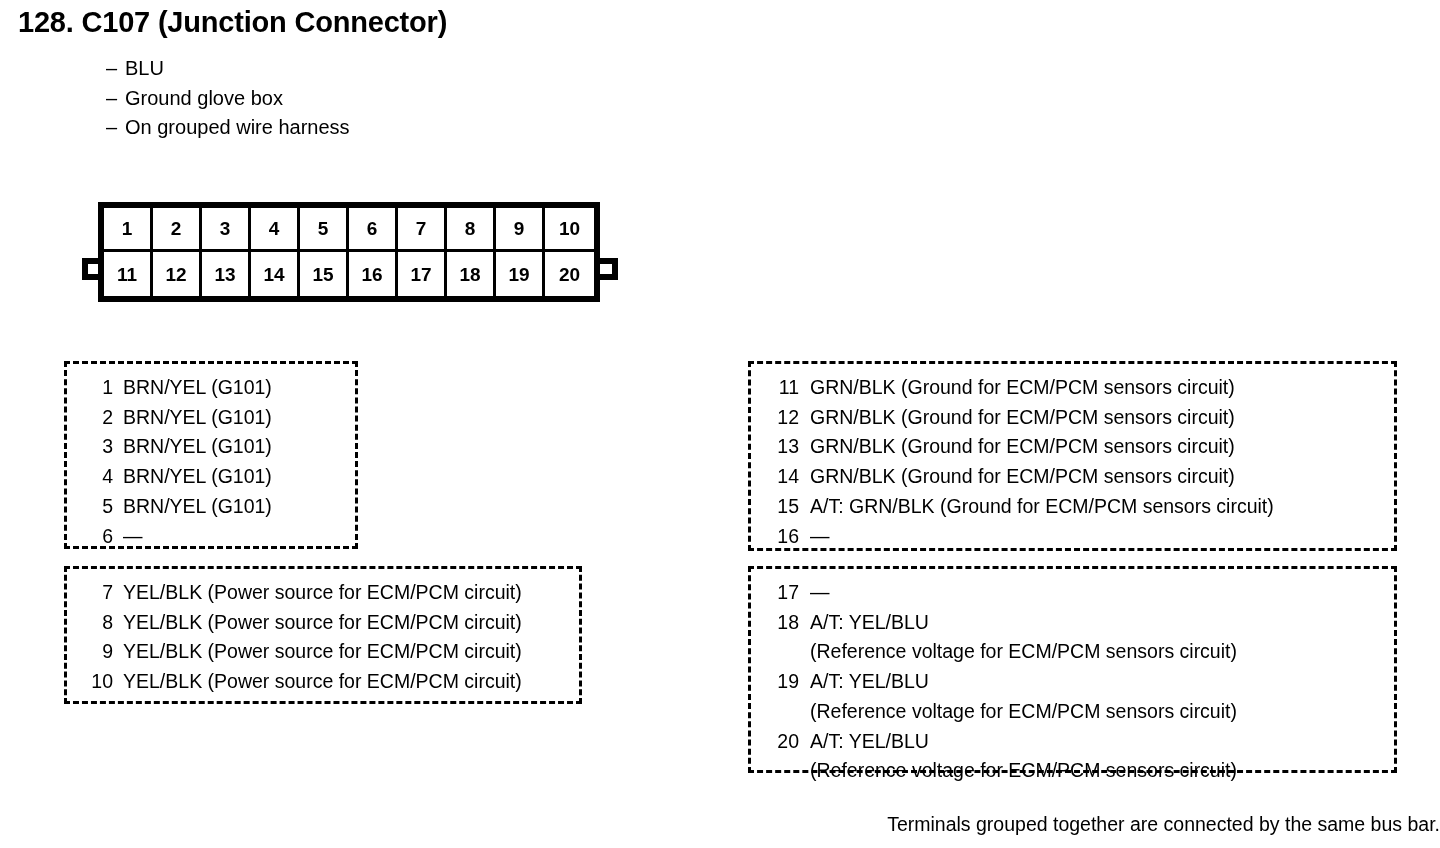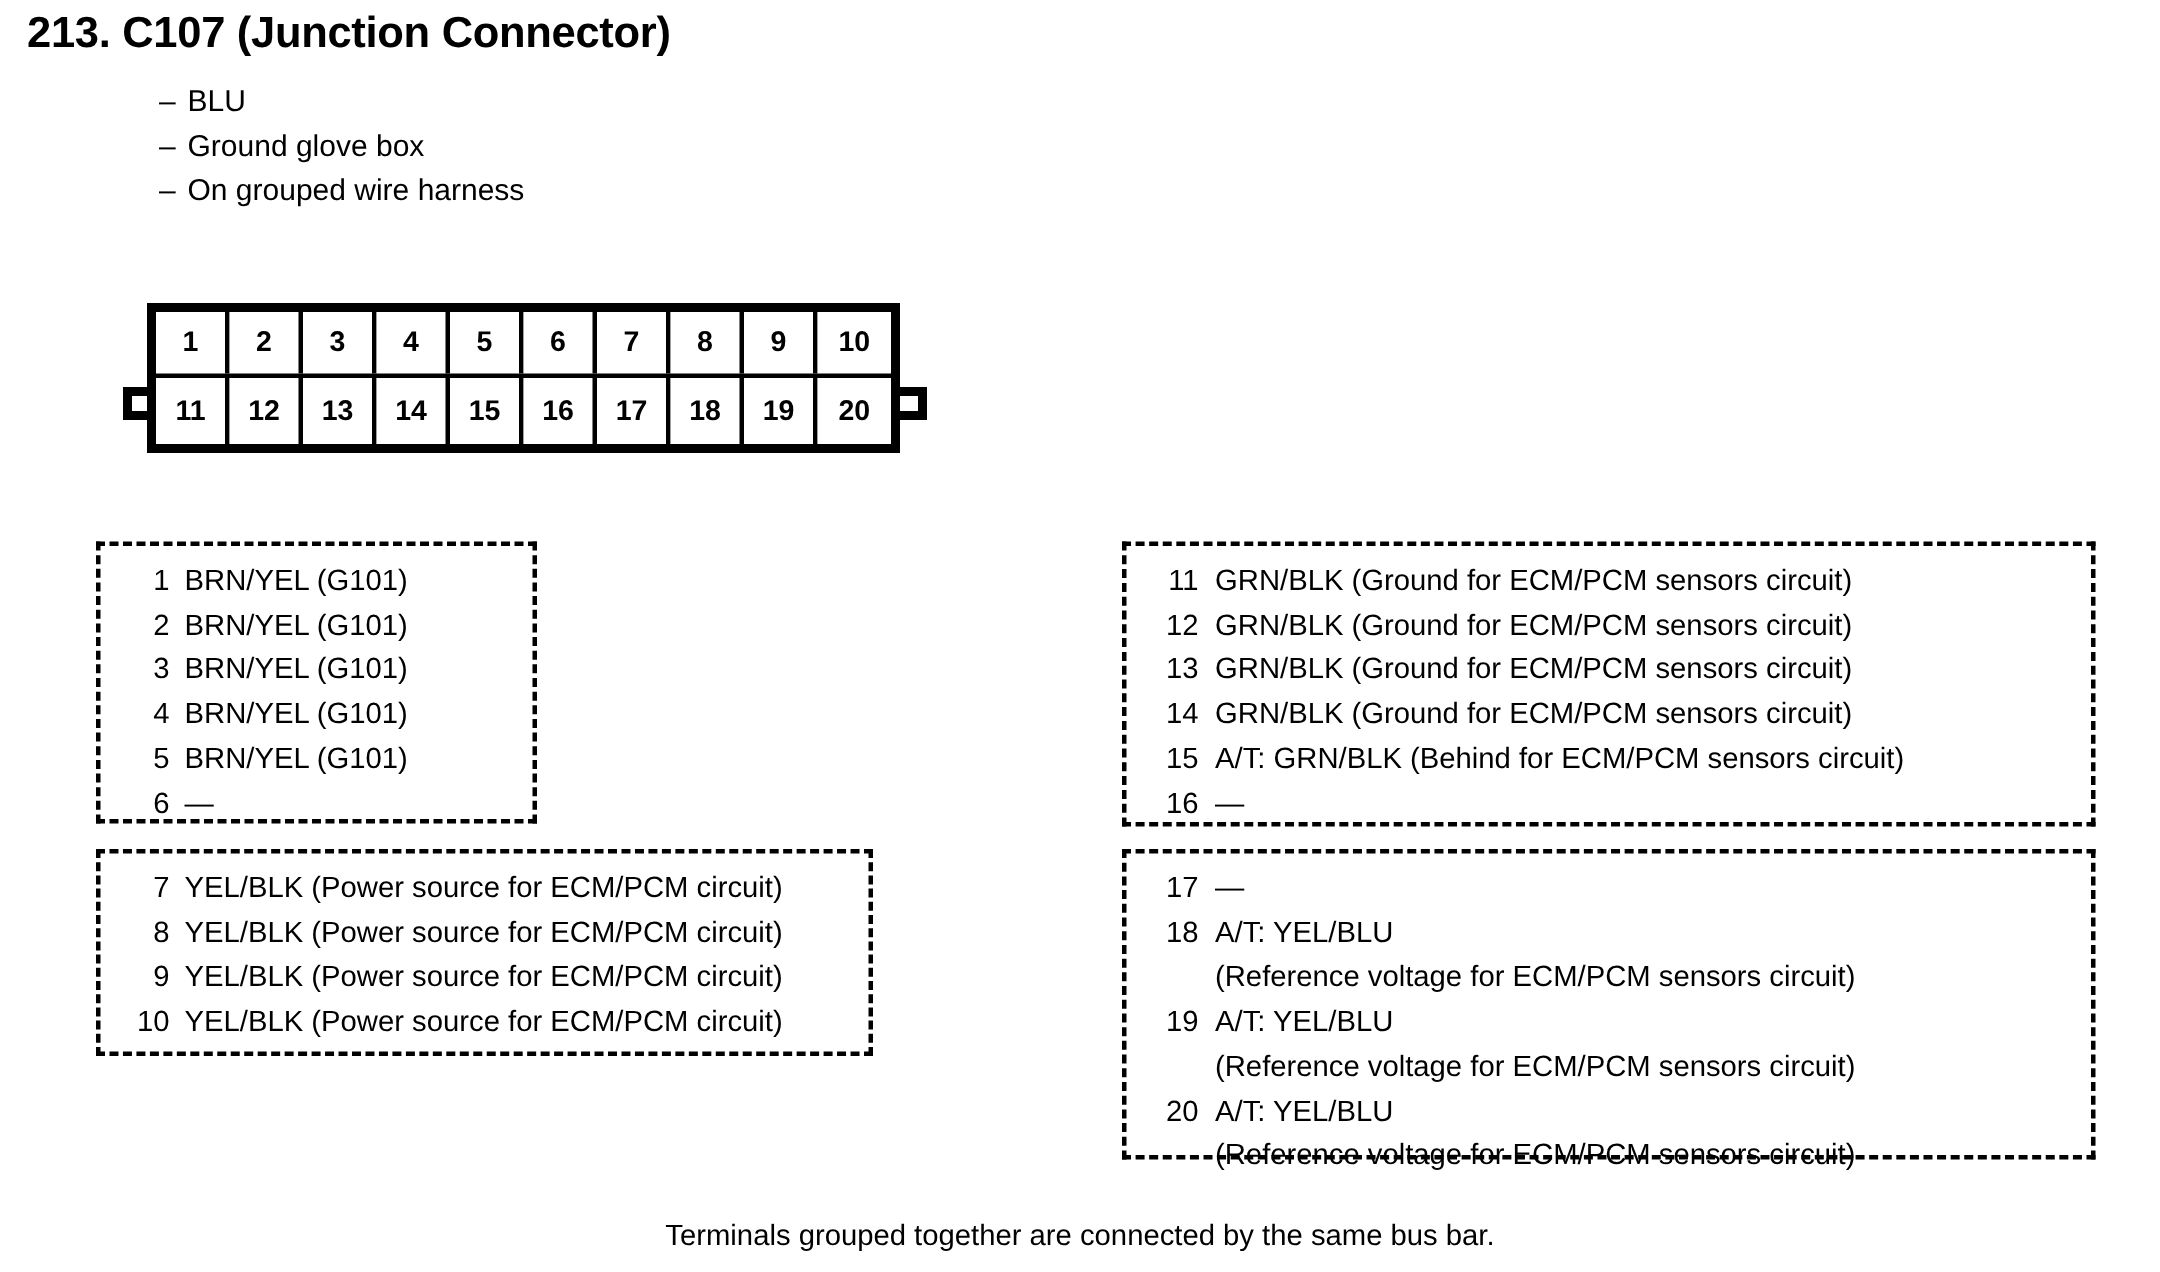--- a/index.html
+++ b/index.html
@@ -117,29 +117,29 @@
     font-size: 19.5px;
   }
   .pin-line.continuation .pin-num { visibility: hidden; }
 
   
   #footer-caption {
     position: absolute;
     left: 0;
     top: 813px;
     width: 1440px;
-    text-align: center;
+    text-align: right;
     font-size: 19.5px;
     white-space: nowrap;
   }
 </style>
 </head>
 <body>
 
-<div id="page-title">213. C107 (Junction Connector)</div>
+<div id="page-title">128. C107 (Junction Connector)</div>
 
 <div id="notes-list">
     <div class="note-row">
       <span class="note-dash">–</span>
       <span>BLU</span>
     </div>
     <div class="note-row">
       <span class="note-dash">–</span>
       <span>Ground glove box</span>
     </div>
@@ -239,21 +239,21 @@
       <div class="pin-line">
         <span class="pin-num" style="width: 28px; margin-right: 11px;">13</span>
         <span class="pin-desc">GRN/BLK (Ground for ECM/PCM sensors circuit)</span>
       </div>
       <div class="pin-line">
         <span class="pin-num" style="width: 28px; margin-right: 11px;">14</span>
         <span class="pin-desc">GRN/BLK (Ground for ECM/PCM sensors circuit)</span>
       </div>
       <div class="pin-line">
         <span class="pin-num" style="width: 28px; margin-right: 11px;">15</span>
-        <span class="pin-desc">A/T: GRN/BLK (Behind for ECM/PCM sensors circuit)</span>
+        <span class="pin-desc">A/T: GRN/BLK (Ground for ECM/PCM sensors circuit)</span>
       </div>
       <div class="pin-line">
         <span class="pin-num" style="width: 28px; margin-right: 11px;">16</span>
         <span class="pin-desc">—</span>
       </div>
     </div>
   </div>
 <div class="group-box" id="box-group-17-20" style="left:748px; top:566px; width:649px; height:207px;">
     <div class="pin-list" style="padding-left: 20px;">
       <div class="pin-line">

